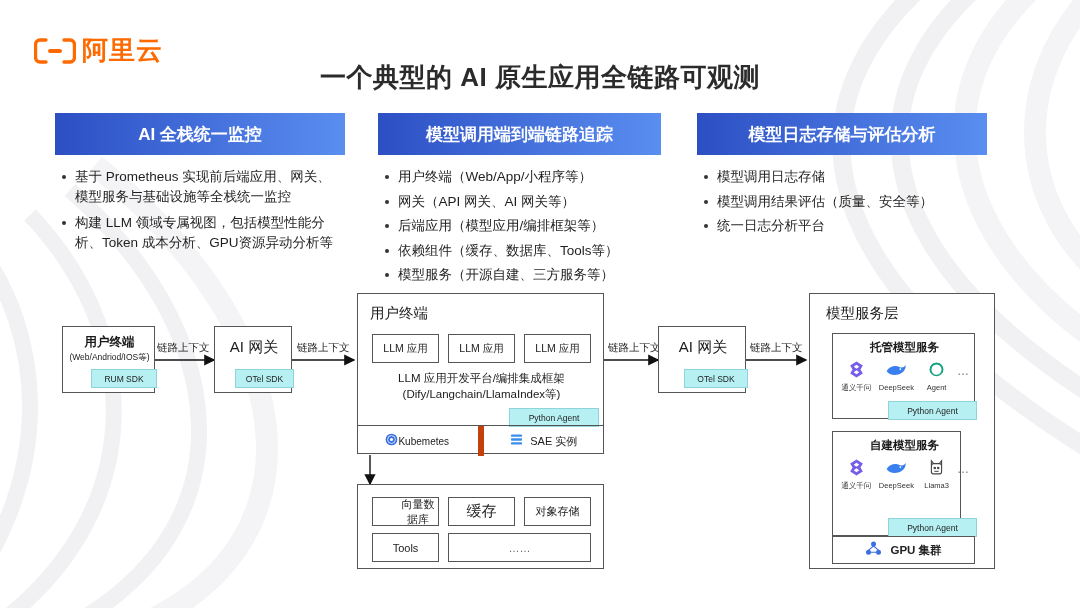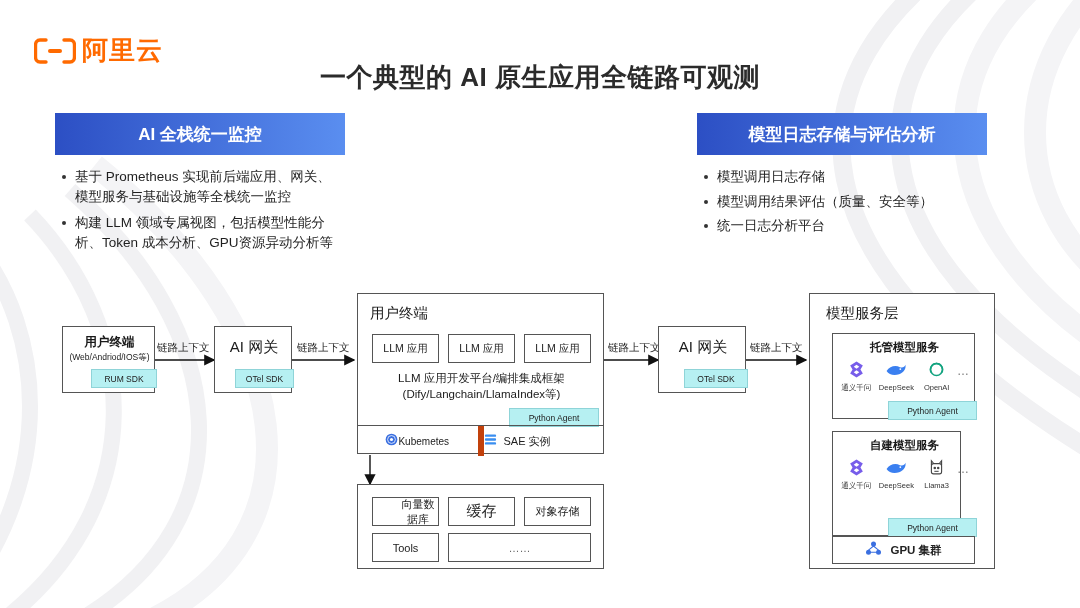--- a/index.html
+++ b/index.html
@@ -95,20 +95,32 @@
   <div class="card" id="card-0">
     <div class="card-head">AI 全栈统一监控</div>
     <div class="card-body">
       <ul class="bullets">
         <li>基于 Prometheus 实现前后端应用、网关、模型服务与基础设施等全栈统一监控</li>
         <li>构建 LLM 领域专属视图，包括模型性能分析、Token 成本分析、GPU资源异动分析等</li>
       </ul>
     </div>
   </div>
 
+  <div class="card" id="card-1">
+    <div class="card-head">模型调用端到端链路追踪</div>
+    <div class="card-body">
+      <ul class="bullets">
+        <li>用户终端（Web/App/小程序等）</li>
+        <li>网关（API 网关、AI 网关等）</li>
+        <li>后端应用（模型应用/编排框架等）</li>
+        <li>依赖组件（缓存、数据库、Tools等）</li>
+        <li>模型服务（开源自建、三方服务等）</li>
+      </ul>
+    </div>
+  </div>
 
   <div class="card" id="card-2">
     <div class="card-head">模型日志存储与评估分析</div>
     <div class="card-body">
       <ul class="bullets">
         <li>模型调用日志存储</li>
         <li>模型调用结果评估（质量、安全等）</li>
         <li>统一日志分析平台</li>
       </ul>
     </div>
@@ -167,21 +179,21 @@
       <div style="flex:1;display:flex;align-items:center;justify-content:center;gap:0;border-right:6px solid #c2410c;">
         <span>
           <svg width="13" height="13" viewBox="0 0 20 20">
             <circle cx="10" cy="10" r="9" fill="#3a6fe0"></circle>
             <circle cx="10" cy="10" r="6" fill="none" stroke="#fff" stroke-width="1.2"></circle>
             <circle cx="10" cy="10" r="2.4" fill="#fff"></circle>
           </svg>
         </span>
         <span style="font-size:10px;">Kubemetes</span>
       </div>
-      <div style="flex:1;display:flex;align-items:center;gap:7px;">
+      <div style="flex:1;display:flex;align-items:center;justify-content:center;gap:7px;">
         <span>
           <svg width="13" height="13" viewBox="0 0 14 14">
             <rect x="1" y="1.5" width="12" height="2.6" rx="1" fill="#3a8ef0"></rect>
             <rect x="1" y="5.7" width="12" height="2.6" rx="1" fill="#3a8ef0"></rect>
             <rect x="1" y="9.9" width="12" height="2.6" rx="1" fill="#3a8ef0"></rect>
           </svg>
         </span>
         <span style="font-size:11px;">SAE 实例</span>
       </div>
     </div>
@@ -228,21 +240,21 @@
         <div style="width:36px;">
           <div style="text-align:center;">
             <svg width="19" height="19" viewBox="0 0 24 24">
               <g fill="none" stroke="#12a37f" stroke-width="1.9" stroke-linecap="round">
                 <path d="M12 4.5 A7.5 7.5 0 1 1 12 19.5 A7.5 7.5 0 1 1 12 4.5"></path>
                 <path d="M12 4.5 A7.5 7.5 0 0 1 18.5 16"></path>
                 <path d="M5.5 16 A7.5 7.5 0 0 1 12 4.5"></path>
               </g>
             </svg>
           </div>
-          <div class="icon-lbl">OpenAI</div>
+          <div class="icon-lbl">Agent</div>
         </div>
         <div style="width:14px;font-size:12px;color:#777;padding-top:4px;">…</div>
       </div>
       <div class="cyan ctr" style="position:absolute;left:55px;top:67px;width:87px;height:17px;font-size:8.5px;">Python Agent</div>
     </div>
 
     <div class="box" style="position:absolute;left:22px;top:137px;width:129px;height:105px;">
       <div class="boxlbl" style="left:0;top:6px;width:143px;font-weight:700;font-size:11.5px;">自建模型服务</div>
       <div style="position:absolute;left:4px;top:26px;width:135px;display:flex;align-items:flex-start;justify-content:space-around;">
         <div style="width:36px;">

